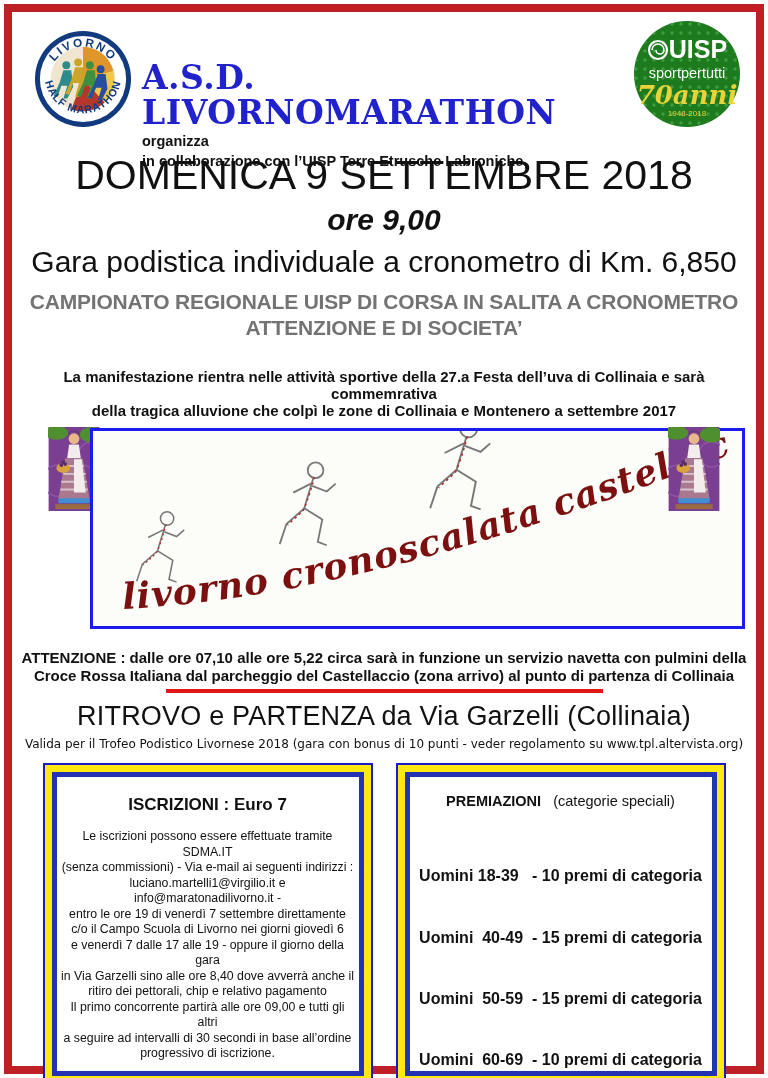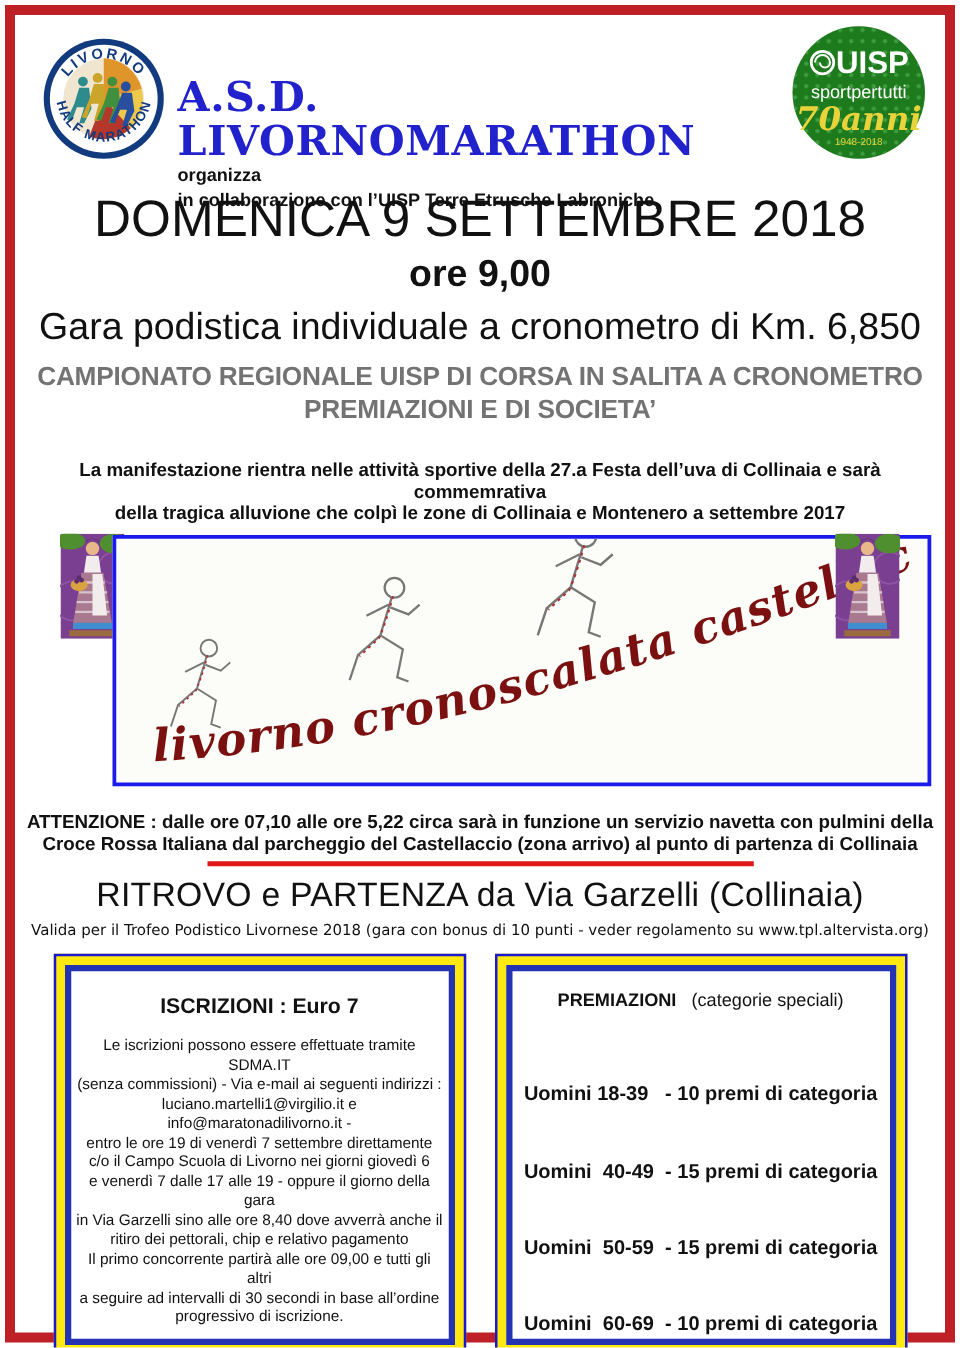--- a/index.html
+++ b/index.html
@@ -10,21 +10,21 @@
   
   .header{position:relative;height:122px;margin-top:8px;}
   .logo-lhm{position:absolute;left:22px;top:10px;width:98px;height:98px;}
   .logo-uisp{position:absolute;right:14px;top:0px;width:110px;height:112px;}
   .head-text{position:absolute;left:130px;right:130px;top:10px;text-align:left;margin-top:31px;}
   .main-title{font-family:"DejaVu Serif","Liberation Serif",serif;font-weight:bold;color:#2222cc;font-size:33px;letter-spacing:.5px;line-height:1.05;}
   .head-sub{font-size:14.5px;font-weight:bold;line-height:1.18;margin-top:3px;}
 
   
   .event-date{font-size:41px;font-weight:normal;letter-spacing:0px;margin-top:10px;}
-  .event-time{font-size:30px;font-weight:bold;margin-top:4px;}
+  .event-time{font-size:30px;font-weight:bold;margin-top:4px;font-style:italic;}
   .event-race{font-size:30px;margin-top:8px;font-family:Liberation Sans, sans-serif;}
   .champ{color:#737373;font-weight:bold;font-size:21px;line-height:1.25;margin-top:10px;letter-spacing:-.2px;}
 
   
   .festival{font-size:15px;font-weight:bold;line-height:1.15;margin-top:26px;}
 
   
   .hero{position:relative;height:212px;margin-top:6px;}
   .lady{position:absolute;top:2px;width:52px;height:84px;}
   .lady.left{left:36px;} .lady.right{right:36px;}
@@ -118,21 +118,21 @@
       <text x="55" y="84" text-anchor="middle" font-size="26" font-style="italic" font-weight="bold" fill="#e8d43a" font-family="DejaVu Serif,serif">70anni</text>
       <text x="55" y="96" text-anchor="middle" font-size="8" fill="#e8d43a" font-family="Liberation Sans,sans-serif">1948-2018</text>
     </svg>
   </div>
 
   <div class="center event-date">DOMENICA 9 SETTEMBRE 2018</div>
   <div class="center event-time">ore 9,00</div>
   <div class="center event-race">Gara podistica individuale a cronometro di Km. 6,850</div>
   <div class="center champ">
     <div>CAMPIONATO REGIONALE UISP DI CORSA IN SALITA A CRONOMETRO</div>
-    <div>PREMIAZIONI E DI SOCIETA’</div>
+    <div>ATTENZIONE E DI SOCIETA’</div>
   </div>
 
   <div class="center festival">
     <div>La manifestazione rientra nelle attività sportive della 27.a Festa dell’uva di Collinaia e sarà commemrativa</div>
     <div>della tragica alluvione che colpì le zone di Collinaia e Montenero a settembre 2017</div>
   </div>
 
   <div class="hero">
     <svg class="lady left" viewBox="0 0 52 86">
       <rect width="52" height="86" fill="#7b3f92"></rect>

